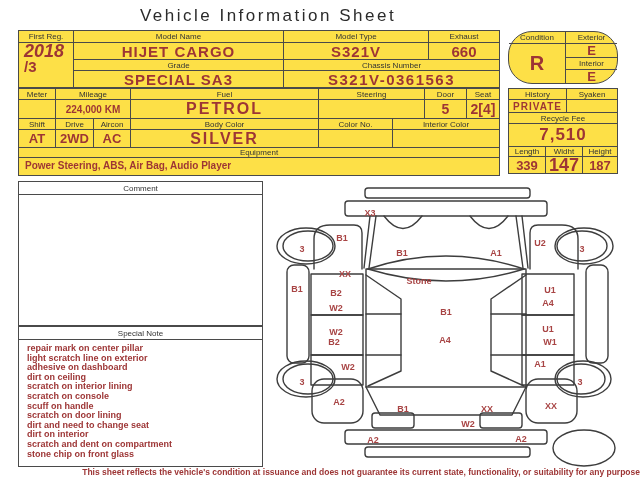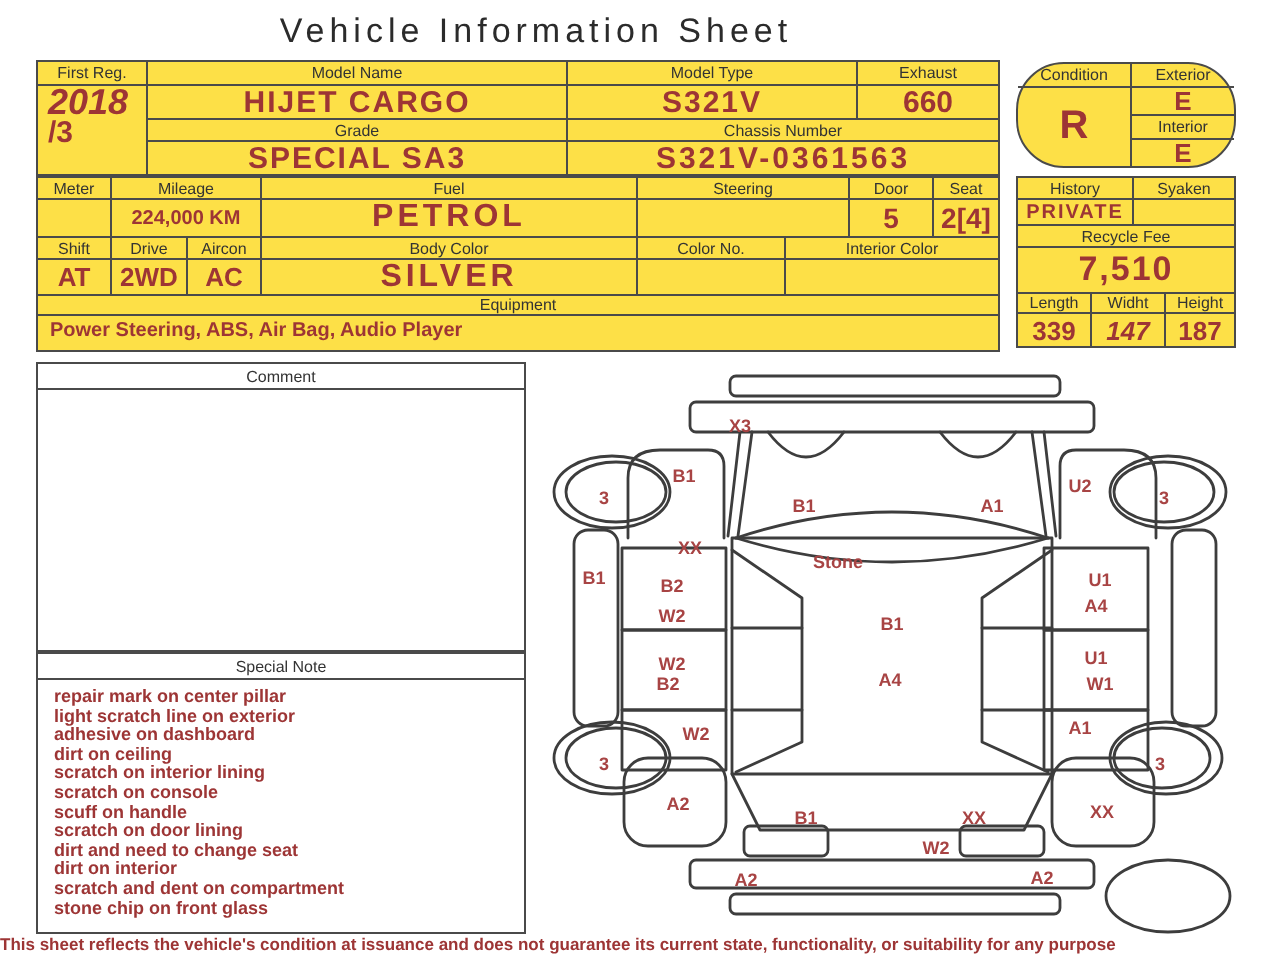--- a/index.html
+++ b/index.html
@@ -13,21 +13,21 @@
         min-width:0;min-height:0;overflow:hidden;white-space:nowrap;box-sizing:border-box;}
   .nr{border-right:none;}
   .nb{border-bottom:none;}
   .hd{font-size:8px;color:#333;}
   .vl{color:#9d3535;font-weight:bold;}
   .panel{position:absolute;border:1px solid #4a4a4a;box-sizing:border-box;background:#fff;}
   .panel .phead{height:12px;border-bottom:1px solid #4a4a4a;display:flex;align-items:center;
         justify-content:center;font-size:8px;color:#333;}
   .notes{padding:4px 0 0 8px;}
   .notes div{font-size:9px;line-height:9.6px;color:#9d3535;font-weight:bold;white-space:nowrap;}
-  .footer{position:absolute;top:467px;left:0;width:640px;text-align:left;
+  .footer{position:absolute;top:467px;left:0;width:640px;text-align:right;
         font-size:8.5px;font-weight:bold;color:#9d3535;}
   svg .dl{font-family:"Liberation Sans",sans-serif;font-size:9px;font-weight:bold;
         fill:#a84444;text-anchor:middle;}
 </style>
 </head>
 <body>
 
 <div class="sheet">
 
   <div class="title">Vehicle Information Sheet</div>
@@ -98,21 +98,21 @@
     <div class="cell hd" style="grid-area:1/1/2/3">History</div>
     <div class="cell hd nr" style="grid-area:1/3/2/5">Syaken</div>
     <div class="cell vl" style="grid-area:2/1/3/3;font-size:10px;letter-spacing:1px;">PRIVATE</div>
     <div class="cell vl nr" style="grid-area:2/3/3/5"></div>
     <div class="cell hd nr" style="grid-area:3/1/4/5">Recycle Fee</div>
     <div class="cell vl nr" style="grid-area:4/1/5/5;font-size:17px;letter-spacing:1px;">7,510</div>
     <div class="cell hd" style="grid-area:5/1">Length</div>
     <div class="cell hd" style="grid-area:5/2/6/4">Widht</div>
     <div class="cell hd nr" style="grid-area:5/4">Height</div>
     <div class="cell vl nb" style="grid-area:6/1;font-size:13px;">339</div>
-    <div class="cell vl nb" style="grid-area:6/2/7/4;font-size:13px;font-style:italic;">147</div>
+    <div class="cell vl nb" style="grid-area:6/2/7/4;font-size:18px;">147</div>
     <div class="cell vl nr nb" style="grid-area:6/4;font-size:13px;">187</div>
   </div>
 
   <div class="panel" style="left:18px;top:181px;width:245px;height:145px;">
     <div class="phead">Comment</div>
     <div style="height:131px;"></div>
   </div>
 
   <div class="panel" style="left:18px;top:326px;width:245px;height:141px;">
     <div class="phead">Special Note</div>

